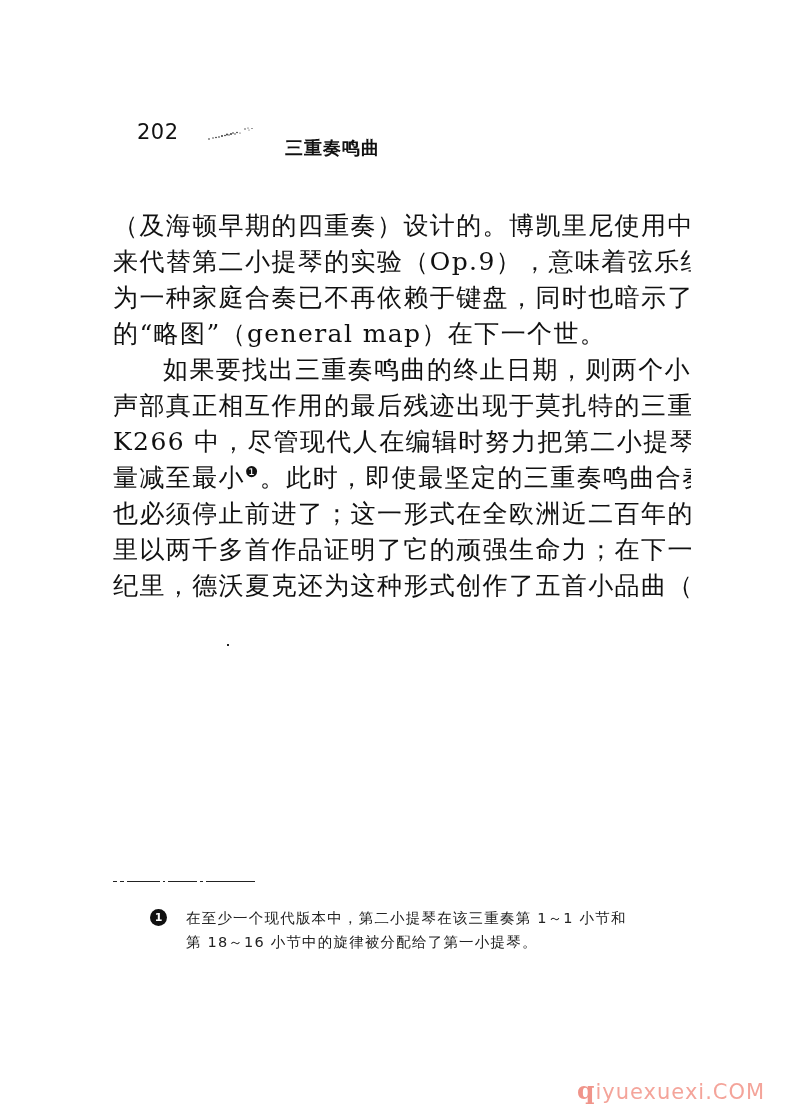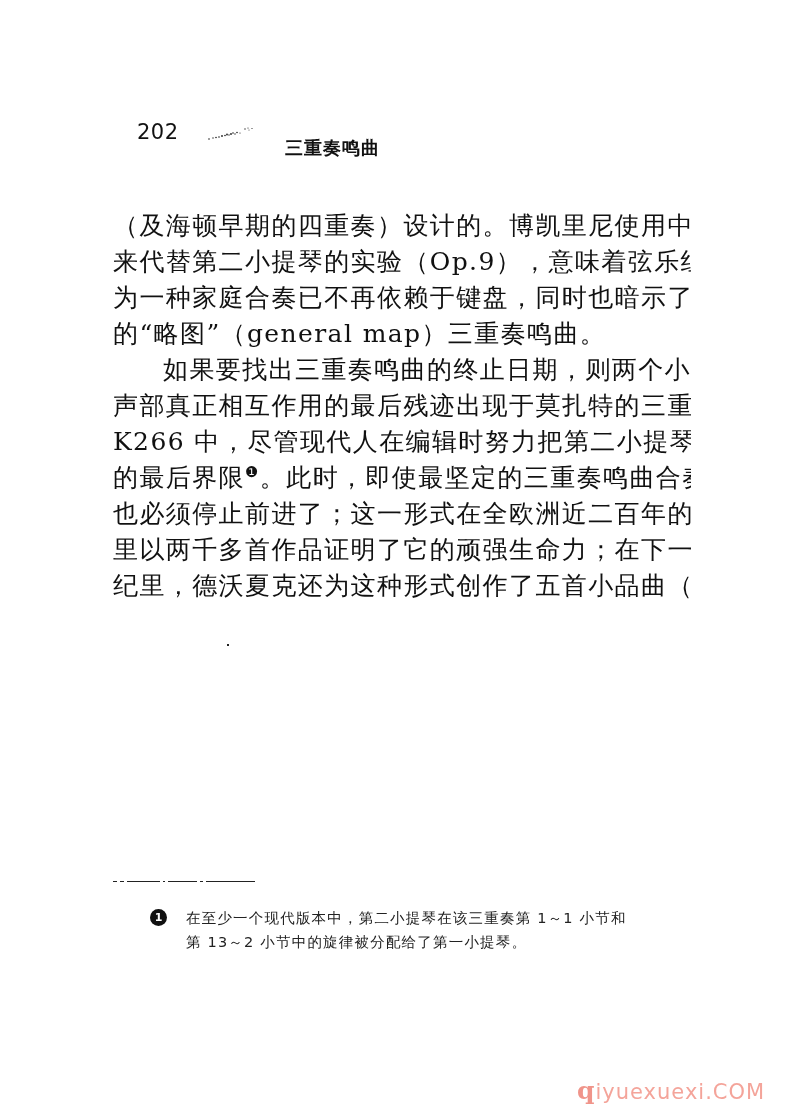--- a/index.html
+++ b/index.html
@@ -184,44 +184,44 @@
     </g>
   </svg>
   <span class="chapter-title">三重奏鸣曲</span>
 </div>
 
 <div class="body-text">
   <p>
     <span class="line">（及海顿早期的四重奏）设计的。博凯里尼使用中提琴</span>
     <span class="line">来代替第二小提琴的实验（Op.9），意味着弦乐组合作</span>
     <span class="line">为一种家庭合奏已不再依赖于键盘，同时也暗示了我们</span>
-    <span class="line last">的“略图”（general map）三重奏鸣曲。</span>
+    <span class="line last">的“略图”（general map）在下一个世。</span>
   </p>
   <p>
     <span class="line indent">如果要找出三重奏鸣曲的终止日期，则两个小提琴</span>
     <span class="line">声部真正相互作用的最后残迹出现于莫扎特的三重奏</span>
     <span class="line">K266 中，尽管现代人在编辑时努力把第二小提琴的分</span>
-    <span class="line"><span>的最后界限</span><span class="noteref">❶</span><span>。此时，即使最坚定的三重奏鸣曲合奏团</span></span>
+    <span class="line"><span>量减至最小</span><span class="noteref">❶</span><span>。此时，即使最坚定的三重奏鸣曲合奏团</span></span>
     <span class="line">也必须停止前进了；这一形式在全欧洲近二百年的时间</span>
     <span class="line">里以两千多首作品证明了它的顽强生命力；在下一个世</span>
     <span class="line">纪里，德沃夏克还为这种形式创作了五首小品曲（Bag-</span>
   </p>
 </div>
 
 <div class="stray-dot"></div>
 
 <div class="footnote-rule"></div>
 <div class="footnote-rule-gap" style="left:117px;"></div>
 <div class="footnote-rule-gap" style="left:124px;"></div>
 <div class="footnote-rule-gap" style="left:160px;"></div>
 <div class="footnote-rule-gap" style="left:165px;"></div>
 <div class="footnote-rule-gap" style="left:197px;"></div>
 <div class="footnote-rule-gap" style="left:203px;"></div>
 
 <div class="footnotes">
   <div class="footnote">
     <span class="footnote-marker">1</span>
     <span class="footnote-line">在至少一个现代版本中，第二小提琴在该三重奏第 1～1 小节和</span>
-    <span class="footnote-line">第 13～2 小节中的旋律被分配给了第一小提琴。</span>
+    <span class="footnote-line">第 18～16 小节中的旋律被分配给了第一小提琴。</span>
   </div>
 </div>
 
 <div class="watermark"><span class="wm-q">q</span><span>iyuexuexi.COM</span></div>
 
 </body></html>

